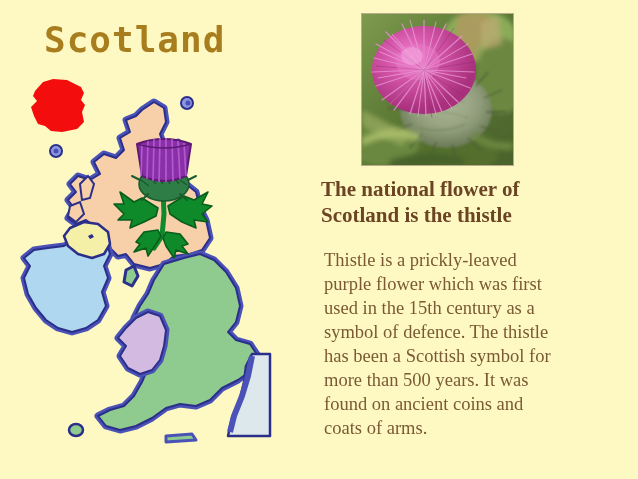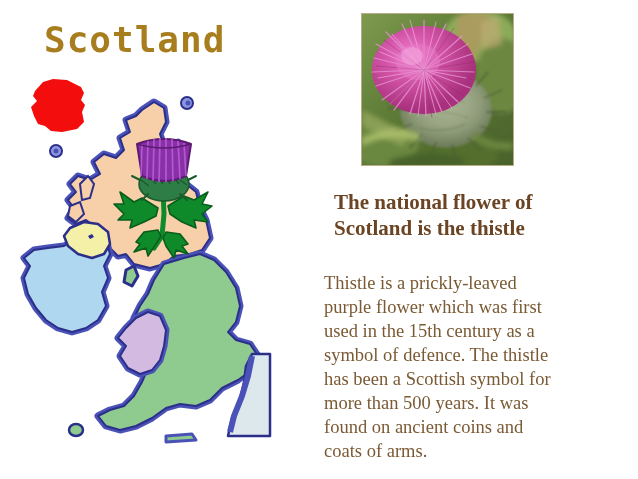--- a/index.html
+++ b/index.html
@@ -6,21 +6,21 @@
   html, body {
     margin: 0;
     padding: 0;
     background: #8a8a8a;
   }
   #slide {
     position: relative;
     width: 638px;
     height: 479px;
     overflow: hidden;
-    background: #ffffff;
+    background: #fef9c3;
     font-family: "Liberation Serif", serif;
     -webkit-font-smoothing: antialiased;
   }
 
   
   #slide-title {
     position: absolute;
     left: 44px;
     top: 22px;
     font-family: "DejaVu Sans Mono", monospace;
@@ -80,21 +80,21 @@
     left: 321px;
     top: 176px;
     width: 300px;
   }
   #flower-heading {
     font-family: "Liberation Serif", serif;
     font-size: 21px;
     font-weight: bold;
     color: #6b4423;
     line-height: 1.26;
-    margin: 13px;
+    margin: 0;
     white-space: pre-line;
   }
   #flower-body {
     font-family: "Liberation Serif", serif;
     font-size: 18.5px;
     font-weight: normal;
     color: #7a5a34;
     line-height: 1.30;
     margin: 3px;
     padding-top: 16px;

